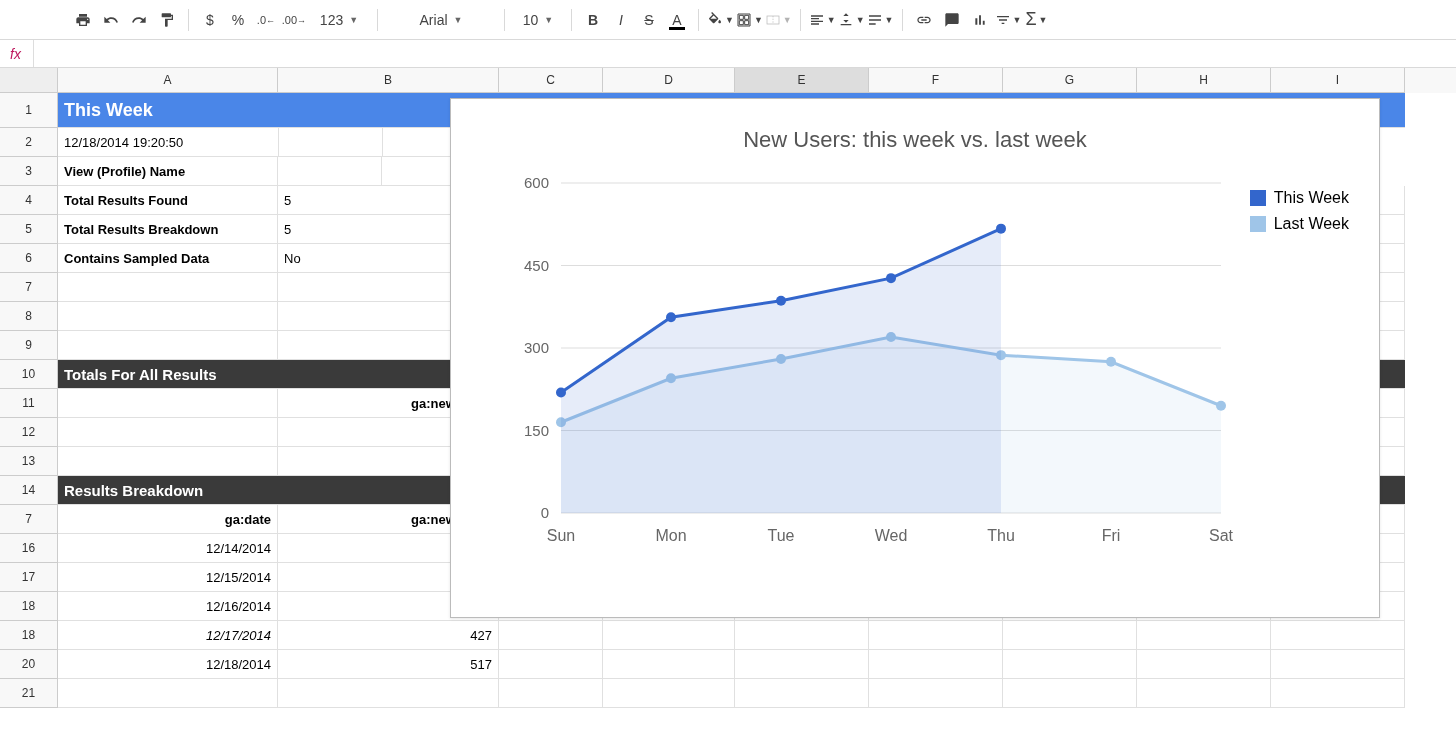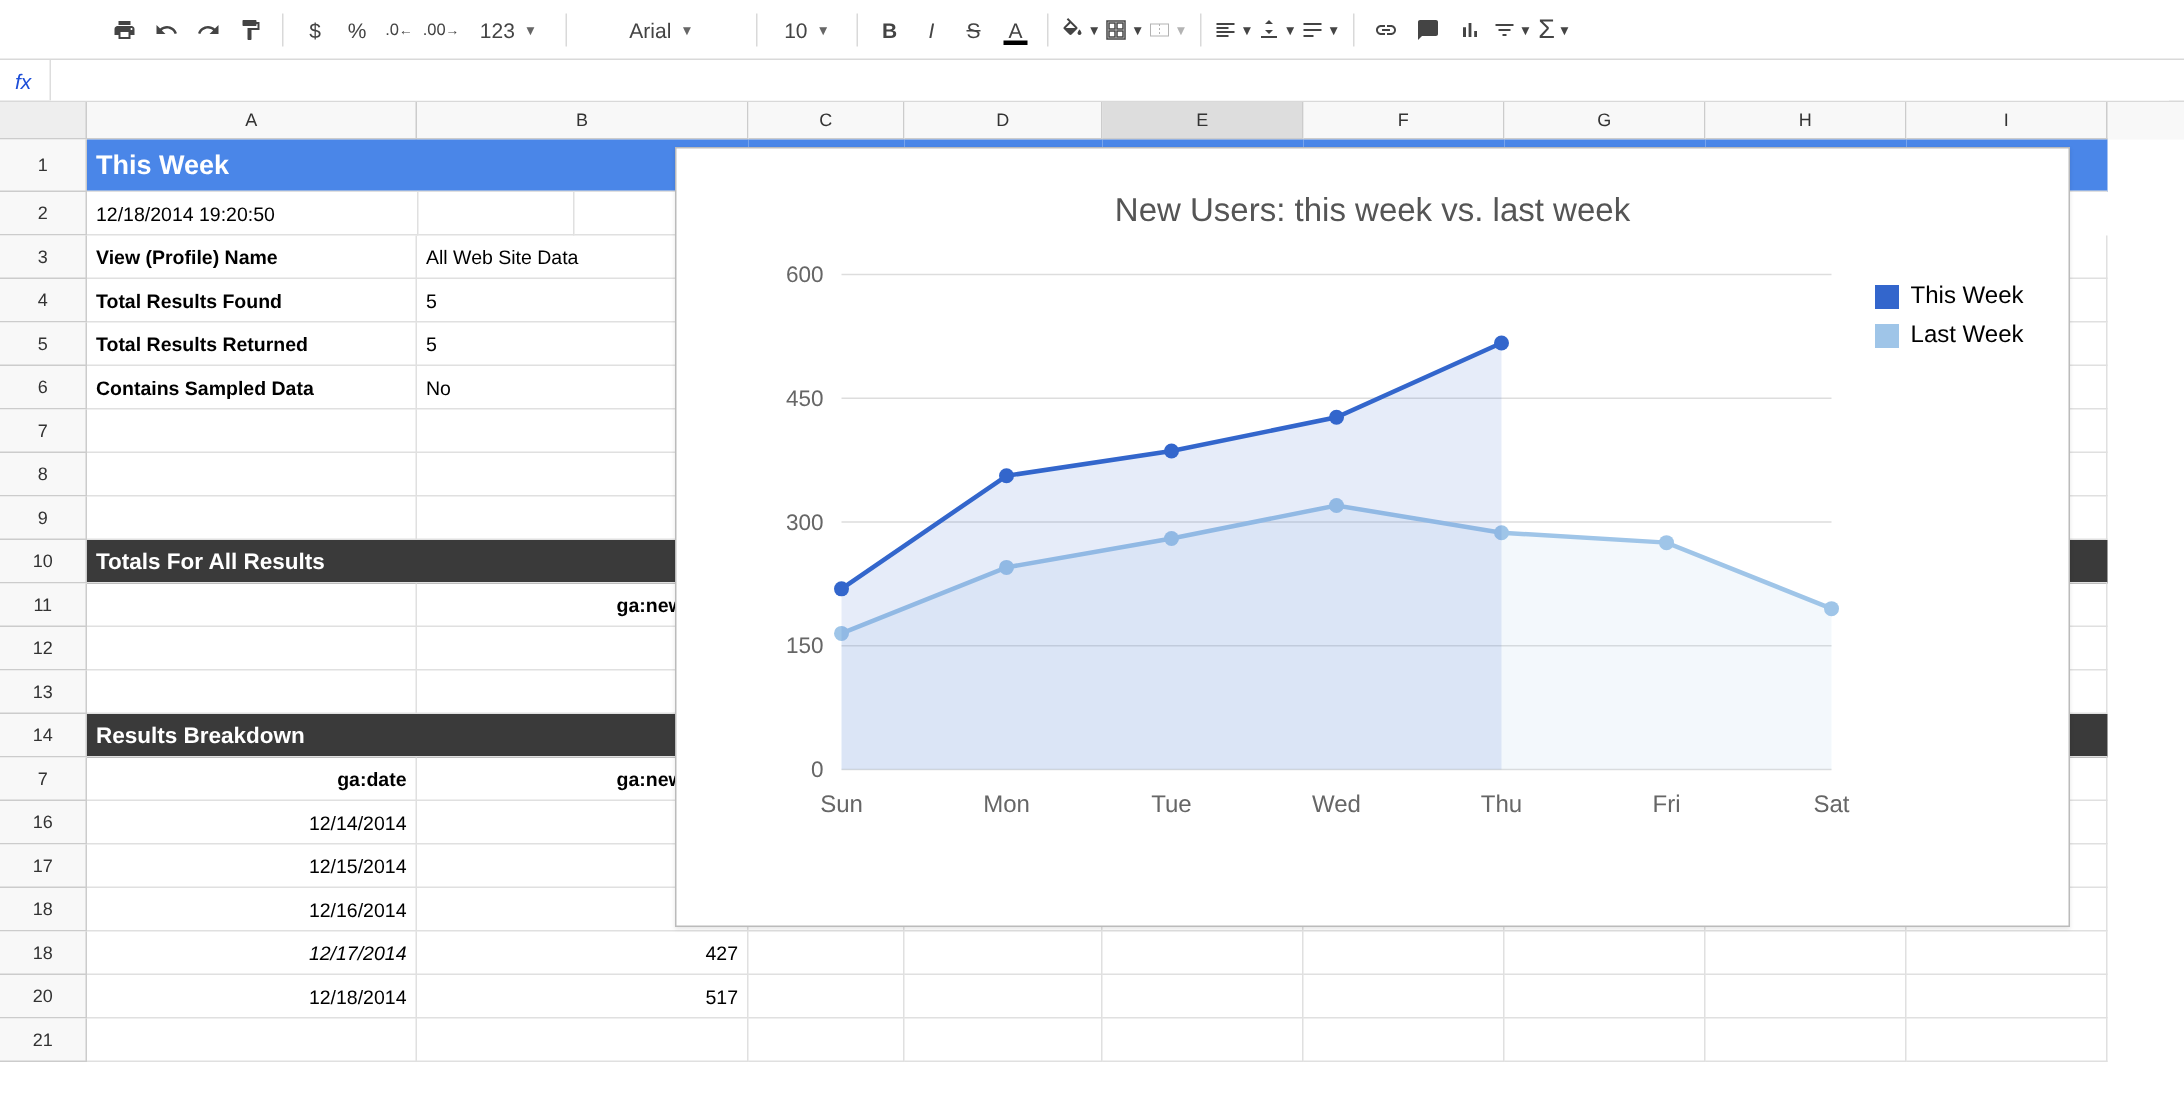--- a/index.html
+++ b/index.html
@@ -45,21 +45,21 @@
 .font-size { min-width: 50px; justify-content: center; }
 
 .formula-bar {
   height: 28px;
   border-bottom: 1px solid #d9d9d9;
   display: flex;
   align-items: center;
   padding: 0 10px;
   gap: 12px;
 }
-.fx-label { font-style: italic; color: #1d4ed8; font-size: 14px; }
+.fx-label { font-style: italic; color: #be185d; font-size: 14px; }
 .formula-input { flex: 1; border: none; outline: none; font-size: 13px; border-left: 1px solid #ddd; padding-left: 10px; height: 100%; }
 
 .sheet-area { position: relative; }
 
 .col-headers {
   display: flex;
   height: 25px;
   background: #f8f8f8;
 }
 .row-header-spacer {
@@ -340,42 +340,41 @@
           <div class="cell" style="width: 104px;"></div>
           <div class="cell" style="width: 132px;"></div>
           <div class="cell" style="width: 134px;"></div>
           <div class="cell" style="width: 134px;"></div>
           <div class="cell" style="width: 134px;"></div>
           <div class="cell" style="width: 134px;"></div>
           <div class="cell" style="width: 134px;"></div>
         </div>
         <div class="row">
           <div class="cell bold" style="width: 220px;">View (Profile) Name</div>
-          <div class="cell" style="width: 221px;">All Web Site Data</div>
           <div class="cell" style="width: 104px;"></div>
           <div class="cell" style="width: 132px;"></div>
           <div class="cell" style="width: 134px;"></div>
           <div class="cell" style="width: 134px;"></div>
           <div class="cell" style="width: 134px;"></div>
           <div class="cell" style="width: 134px;"></div>
           <div class="cell" style="width: 134px;"></div>
         </div>
         <div class="row">
           <div class="cell bold" style="width: 220px;">Total Results Found</div>
           <div class="cell" style="width: 221px;">5</div>
           <div class="cell" style="width: 104px;"></div>
           <div class="cell" style="width: 132px;"></div>
           <div class="cell" style="width: 134px;"></div>
           <div class="cell" style="width: 134px;"></div>
           <div class="cell" style="width: 134px;"></div>
           <div class="cell" style="width: 134px;"></div>
           <div class="cell" style="width: 134px;"></div>
         </div>
         <div class="row">
-          <div class="cell bold" style="width: 220px;">Total Results Returned</div>
+          <div class="cell bold" style="width: 220px;">Total Results Breakdown</div>
           <div class="cell" style="width: 221px;">5</div>
           <div class="cell" style="width: 104px;"></div>
           <div class="cell" style="width: 132px;"></div>
           <div class="cell" style="width: 134px;"></div>
           <div class="cell" style="width: 134px;"></div>
           <div class="cell" style="width: 134px;"></div>
           <div class="cell" style="width: 134px;"></div>
           <div class="cell" style="width: 134px;"></div>
         </div>
         <div class="row">

